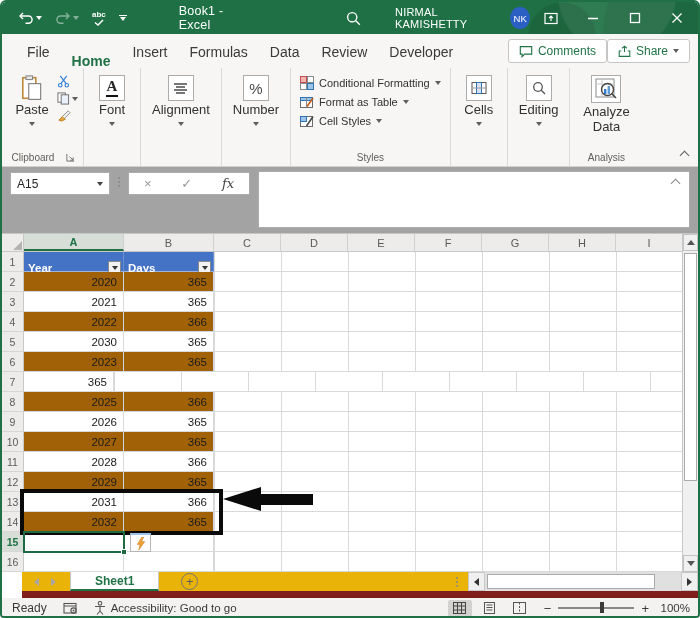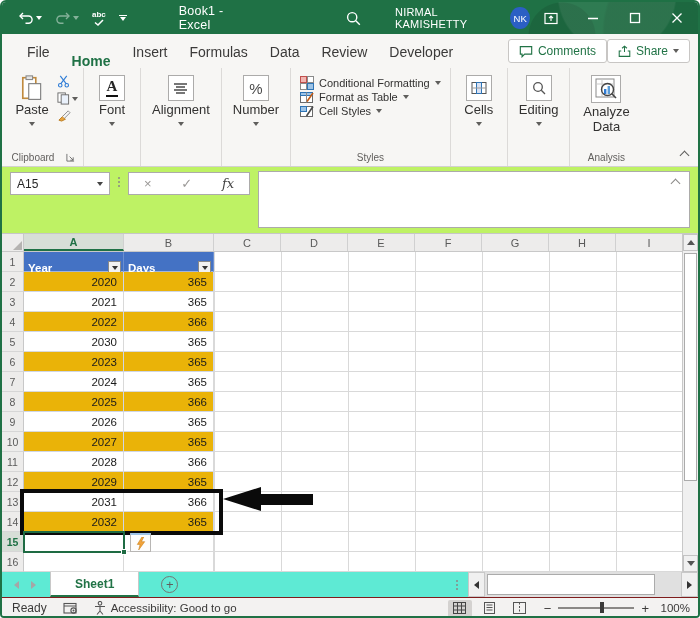--- a/index.html
+++ b/index.html
@@ -46,29 +46,29 @@
   .ribbon { height:99px; background:#F7F6F4; border-bottom:1px solid #D3D1CF; display:flex; position:relative; padding-left:2px; }
   .rb-group { display:flex; flex-direction:column; align-items:center; padding:3px 5px 0; border-right:1px solid #DCDAD8; }
   .rb-body { flex:1; display:flex; align-items:flex-start; gap:2px; }
   .rb-label { font-size:10px; color:#605E5C; padding:1px 2px 3px; display:flex; align-items:center; gap:12px; }
   .bigbtn { display:flex; flex-direction:column; align-items:center; gap:2px; padding:4px 6px 2px; cursor:pointer; min-width:46px; }
   .bigbtn .icon-box { width:26px; height:26px; border:1px solid #ACABAA; background:#fff; display:flex; align-items:center; justify-content:center; }
   .bigbtn .blabel { font-size:13px; color:#323130; line-height:1.15; text-align:center; }
   .bigbtn .chev-dn { border-top-color:#5f5e5c; margin-top:2px; }
   .mini-col { display:flex; flex-direction:column; gap:4px; padding-top:4px; }
   .mini-item { display:flex; align-items:center; gap:2px; cursor:pointer; }
-  .styles-col { display:flex; flex-direction:column; padding:5px 4px 0; }
+  .styles-col { display:flex; flex-direction:column; gap:5px; padding:5px 4px 0; }
   .style-item { display:flex; align-items:center; gap:5px; font-size:11px; color:#323130; cursor:pointer; }
   .style-item .chev-dn { border-top-color:#5f5e5c; }
   .launcher { cursor:pointer; display:flex; }
   .collapse-ribbon { position:absolute; right:10px; bottom:4px; cursor:pointer; }
   .chev-up { width:7px; height:7px; border-left:1.5px solid #5f5e5c; border-top:1.5px solid #5f5e5c; transform:rotate(45deg); display:inline-block; }
 
   
-  .fbar { height:67px; background:#bef264; border-bottom:1px solid #C6C6C6; position:relative; }
+  .fbar { height:67px; background:#a3a3a3; border-bottom:1px solid #C6C6C6; position:relative; }
   .namebox { position:absolute; left:8px; top:5px; width:100px; height:23px; background:#fff; border:1px solid #ACABAA;
     display:flex; align-items:center; padding:0 6px; font-size:12px; }
   .namebox .chev-dn { margin-left:auto; border-top-color:#444; }
   .vdots { position:absolute; left:116px; top:10px; display:flex; flex-direction:column; gap:2px; }
   .vdots i { width:2px; height:2px; background:#8a8886; border-radius:50%; }
   .fx-box { position:absolute; left:126px; top:5px; width:122px; height:23px; background:#fff; border:1px solid #ACABAA;
     display:flex; align-items:center; justify-content:space-around; }
   .fx-btn { color:#9a9896; font-size:13px; cursor:pointer; }
   .fx-label { font-family:"DejaVu Serif","Liberation Serif",serif; font-style:italic; color:#444; font-size:13px; cursor:pointer; }
   .finput { position:absolute; left:256px; top:4px; right:8px; height:57px; background:#fff; border:1px solid #ACABAA; }
@@ -83,21 +83,21 @@
   .colhdr { border-right:1px solid #D0D0D0; display:flex; align-items:center; justify-content:center;
     font-size:11px; color:#5A5A5A; }
   .colhdr.sel { background:#D7DED7; color:#1F7145; font-weight:bold; border-bottom:2px solid #1F7145; }
   .cwA { width:100px; } .cwB { width:90px; } .cwS { width:67px; } .cwE { flex:1; }
   .srow { display:flex; height:20px; }
   .rowhdr { width:22px; background:#EDECEB; border-right:1px solid #C8C8C8; border-bottom:1px solid #D6D6D6;
     font-size:10.5px; color:#5A5A5A; display:flex; align-items:center; justify-content:center; }
   .rowhdr.sel { color:#1F7145; font-weight:bold; background:#D7DED7; }
   .cell { border-right:1px solid #D9D9D9; border-bottom:1px solid #D9D9D9; font-size:11.5px; color:#1a1a1a;
     display:flex; align-items:center; justify-content:flex-end; padding-right:6px; background:#fff; }
-  .cell.band { background:#eab308; border-bottom-color:#cfd6e6; border-right-color:#cfd6e6; }
+  .cell.band { background:#a16207; border-bottom-color:#cfd6e6; border-right-color:#cfd6e6; }
   .cell.th { background:#4472C4; color:#fff; font-weight:bold; justify-content:flex-start; padding:12px 2px 0 4px; border-right-color:#6a8fd0; border-bottom-color:#9fb4dd;}
   .filter-btn { margin-left:auto; width:13px; height:13px; background:#F2F2F2; border:1px solid #8a8a8a;
     display:flex; align-items:center; justify-content:center; cursor:pointer; }
   .filter-btn .chev-dn { border-top-color:#333; border-left-width:3px; border-right-width:3px; border-top-width:4px; }
   .fill { flex:1; border-bottom:1px solid #D9D9D9;
     background-image:repeating-linear-gradient(to right, #D9D9D9 0 1px, transparent 1px 67px); }
   
   .vscroll { width:16px; background:#F0F0F0; border-left:1px solid #C8C8C8; position:relative; }
   .vs-btn { position:absolute; left:0; right:0; height:17px; background:#F0F0F0; border:1px solid #C3C3C3; display:flex; align-items:center; justify-content:center; cursor:pointer; }
   .vs-btn.up { top:0; } .vs-btn.down { bottom:0; }
@@ -109,21 +109,21 @@
 
   
   .hl-box { position:absolute; left:18px; top:255px; width:203px; height:46px; border:4px solid #0a0a0a; pointer-events:none; }
   .arrow-annot { position:absolute; left:221px; top:252px; }
   .active-cell { position:absolute; left:21px; top:297px; width:102px; height:22px; border:2px solid #1E6B43; background:transparent; }
   .active-cell i { position:absolute; right:-4px; bottom:-4px; width:6px; height:6px; background:#1E6B43; border:1px solid #fff; }
   .autofill-btn { position:absolute; left:128px; top:299px; width:21px; height:19px; background:#FDFDFD; border:1px solid #B8B6B4;
     border-top:2px solid #9DC3E6; display:flex; align-items:center; justify-content:center; cursor:pointer; }
 
   
-  .sheetbar { height:26px; background:#5eead4; border-bottom:1px solid #7f1d1d; display:flex; align-items:center; }
+  .sheetbar { height:26px; background:#eab308; border-bottom:7px solid #7f1d1d; display:flex; align-items:center;margin-left:20px; }
   .nav-arrows { display:flex; gap:12px; padding:0 14px 0 12px; }
   .nav-arrows .tri-lf, .nav-arrows .tri-rt { border-right-color:#A6A6A6; border-left-color:#A6A6A6; }
   .sheet-tab { height:100%; background:#fff; border-right:1px solid #C8C8C8; border-left:1px solid #C8C8C8;
     display:flex; align-items:center; padding:0 24px; color:#217346; font-weight:bold; font-size:12px;
     border-bottom:2px solid #217346; cursor:pointer; }
   .new-sheet { margin-left:22px; width:17px; height:17px; border-radius:50%; border:1px solid #767472; color:#5f5e5c;
     display:flex; align-items:center; justify-content:center; font-size:13px; line-height:1; cursor:pointer; }
   .sb-dots { margin-left:auto; display:flex; flex-direction:column; gap:2px; padding-right:10px; }
   .sb-dots i { width:2px; height:2px; background:#8a8886; border-radius:50%; }
   .hscroll { display:flex; align-items:center; height:100%; }
@@ -515,21 +515,20 @@
           <div class="fill"></div>
         </div>
       <div class="srow">
           <div class="rowhdr">6</div>
           <div class="cell band cwA">2023</div>
           <div class="cell band cwB">365</div>
           <div class="fill"></div>
         </div>
       <div class="srow">
           <div class="rowhdr">7</div>
-          <div class="cell cwA">2024</div>
           <div class="cell cwB">365</div>
           <div class="fill"></div>
         </div>
       <div class="srow">
           <div class="rowhdr">8</div>
           <div class="cell band cwA">2025</div>
           <div class="cell band cwB">366</div>
           <div class="fill"></div>
         </div>
       <div class="srow">

